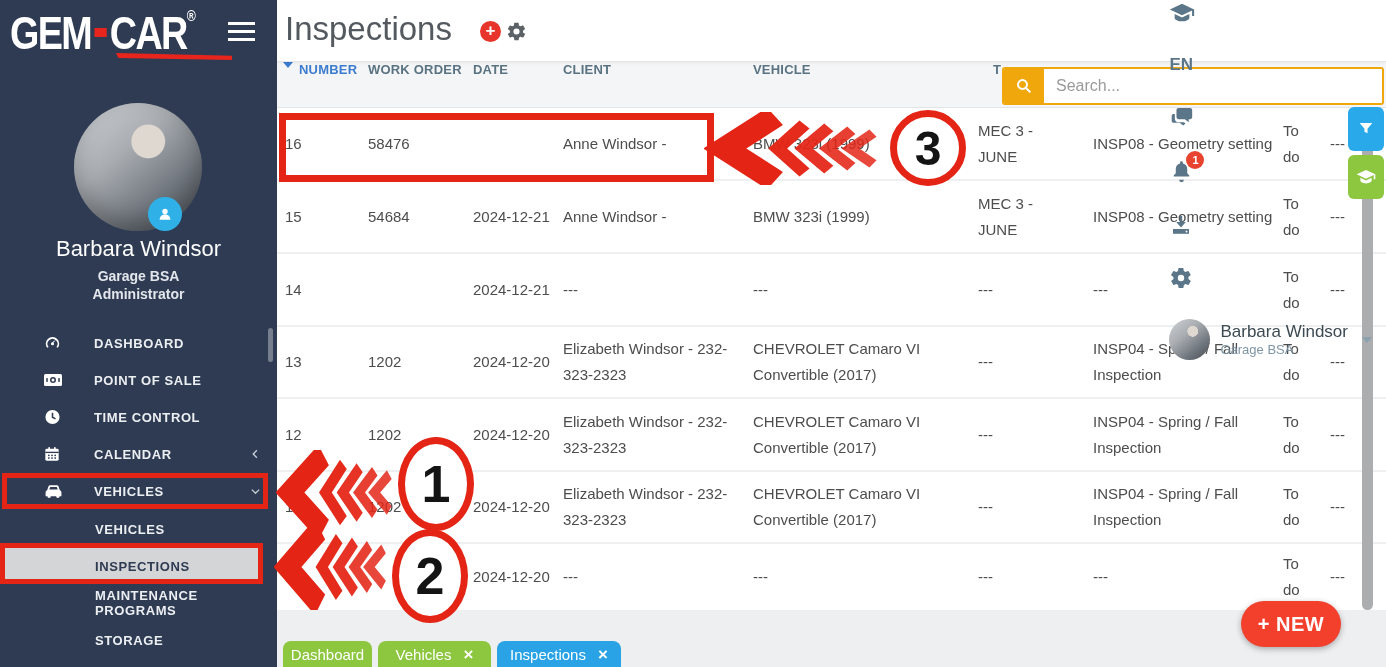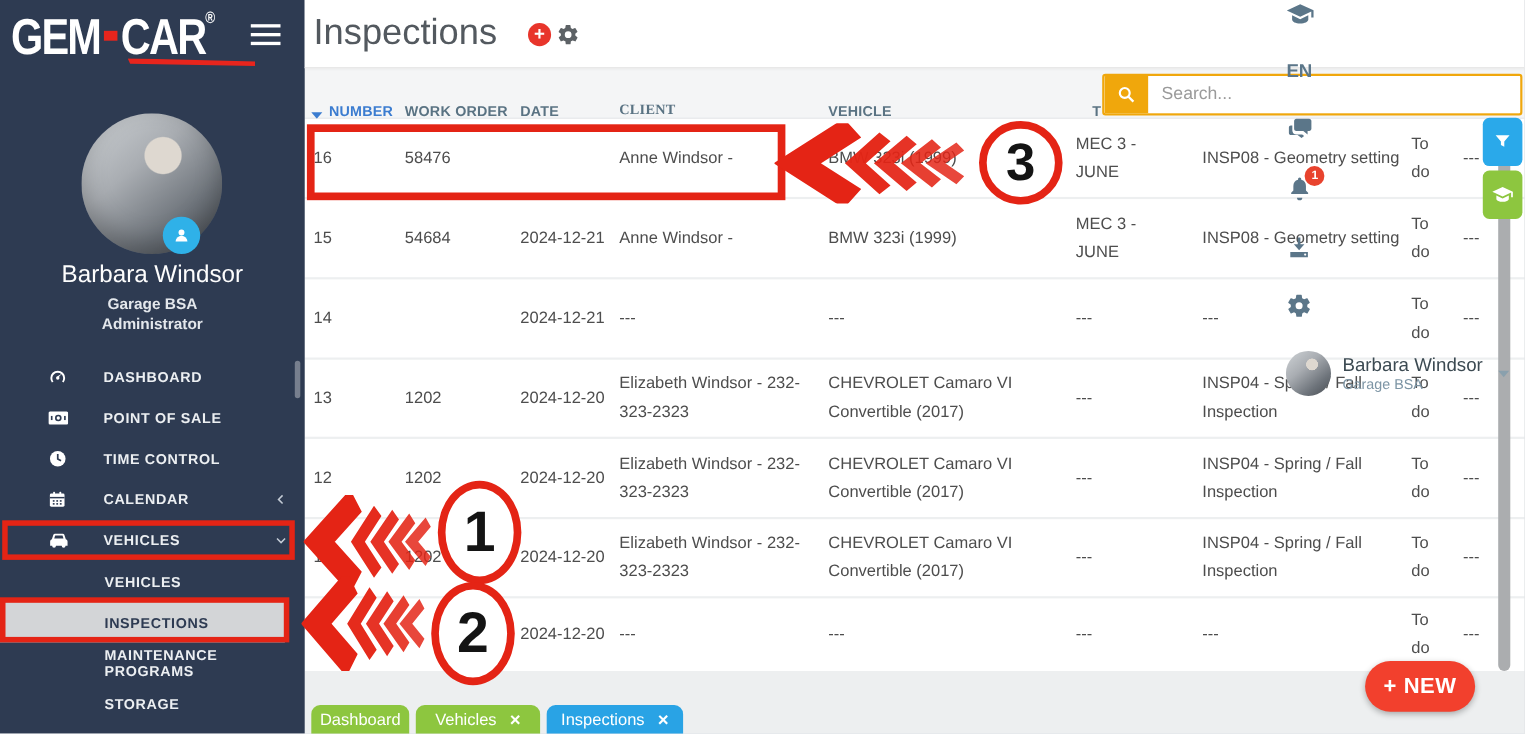--- a/index.html
+++ b/index.html
@@ -60,21 +60,21 @@
       radial-gradient(circle at 58% 30%, #ded8d0 0 14%, rgba(0,0,0,0) 15%),
       linear-gradient(140deg,#cfd3d6 0%,#a9adb2 38%,#6e747b 72%,#474c52 100%); }
   .tb-name { font-size:17px; color:#3c4a52; line-height:20px; }
   .tb-comp { font-size:13px; color:#7d95a5; }
   .caret { width:0; height:0; border-left:5px solid transparent; border-right:5px solid transparent;
            border-top:6px solid #8aa0ad; margin-left:4px; }
 
   
   .thead { position:absolute; left:277px; top:62px; width:1109px; height:46px; background:#f4f5f6;
            border-bottom:1px solid #e2e4e6; z-index:1; }
-  .th { position:absolute; top:0; height:46px; display:flex; align-items:flex-end; font-size:13px;
+  .th { position:absolute; top:0; height:46px; display:flex; align-items:flex-start; font-size:13px;
         font-weight:700; color:#5a7383; letter-spacing:.2px; cursor:pointer; }
   .th.sorted { color:#3b7cd0; }
   .tri { width:0; height:0; border-left:5px solid transparent; border-right:5px solid transparent;
          border-top:6px solid #3b7cd0; display:inline-block; margin-right:6px; }
   .search { position:absolute; left:725px; top:5px; width:382px; height:38px; border:2px solid #f0a70c;
             border-radius:3px; background:#fff; display:flex; z-index:2; overflow:hidden; }
   .search .sbtn { width:40px; background:#f0a70c; display:flex; align-items:center; justify-content:center; cursor:pointer; }
   .search input { flex:1; border:0; outline:0; padding:0 12px; font-size:16px; color:#555; font-family:inherit; }
   .search input::placeholder { color:#9a9a9a; }
 
@@ -280,21 +280,21 @@
     <span class="th sorted" style="left:6px;">
         <i class="tri"></i>
         <span>NUMBER</span>
       </span>
     <span class="th" style="left:91px;">
         <span>WORK ORDER</span>
       </span>
     <span class="th" style="left:196px;">
         <span>DATE</span>
       </span>
-    <span class="th" style="left:286px;font-family:Liberation Serif, serif;">
+    <span class="th" style="left:286px;">
         <span>CLIENT</span>
       </span>
     <span class="th" style="left:476px;">
         <span>VEHICLE</span>
       </span>
     <span class="th" style="left:716px;">
         <span>T</span>
       </span>
     <div class="search">
       <span class="sbtn">

